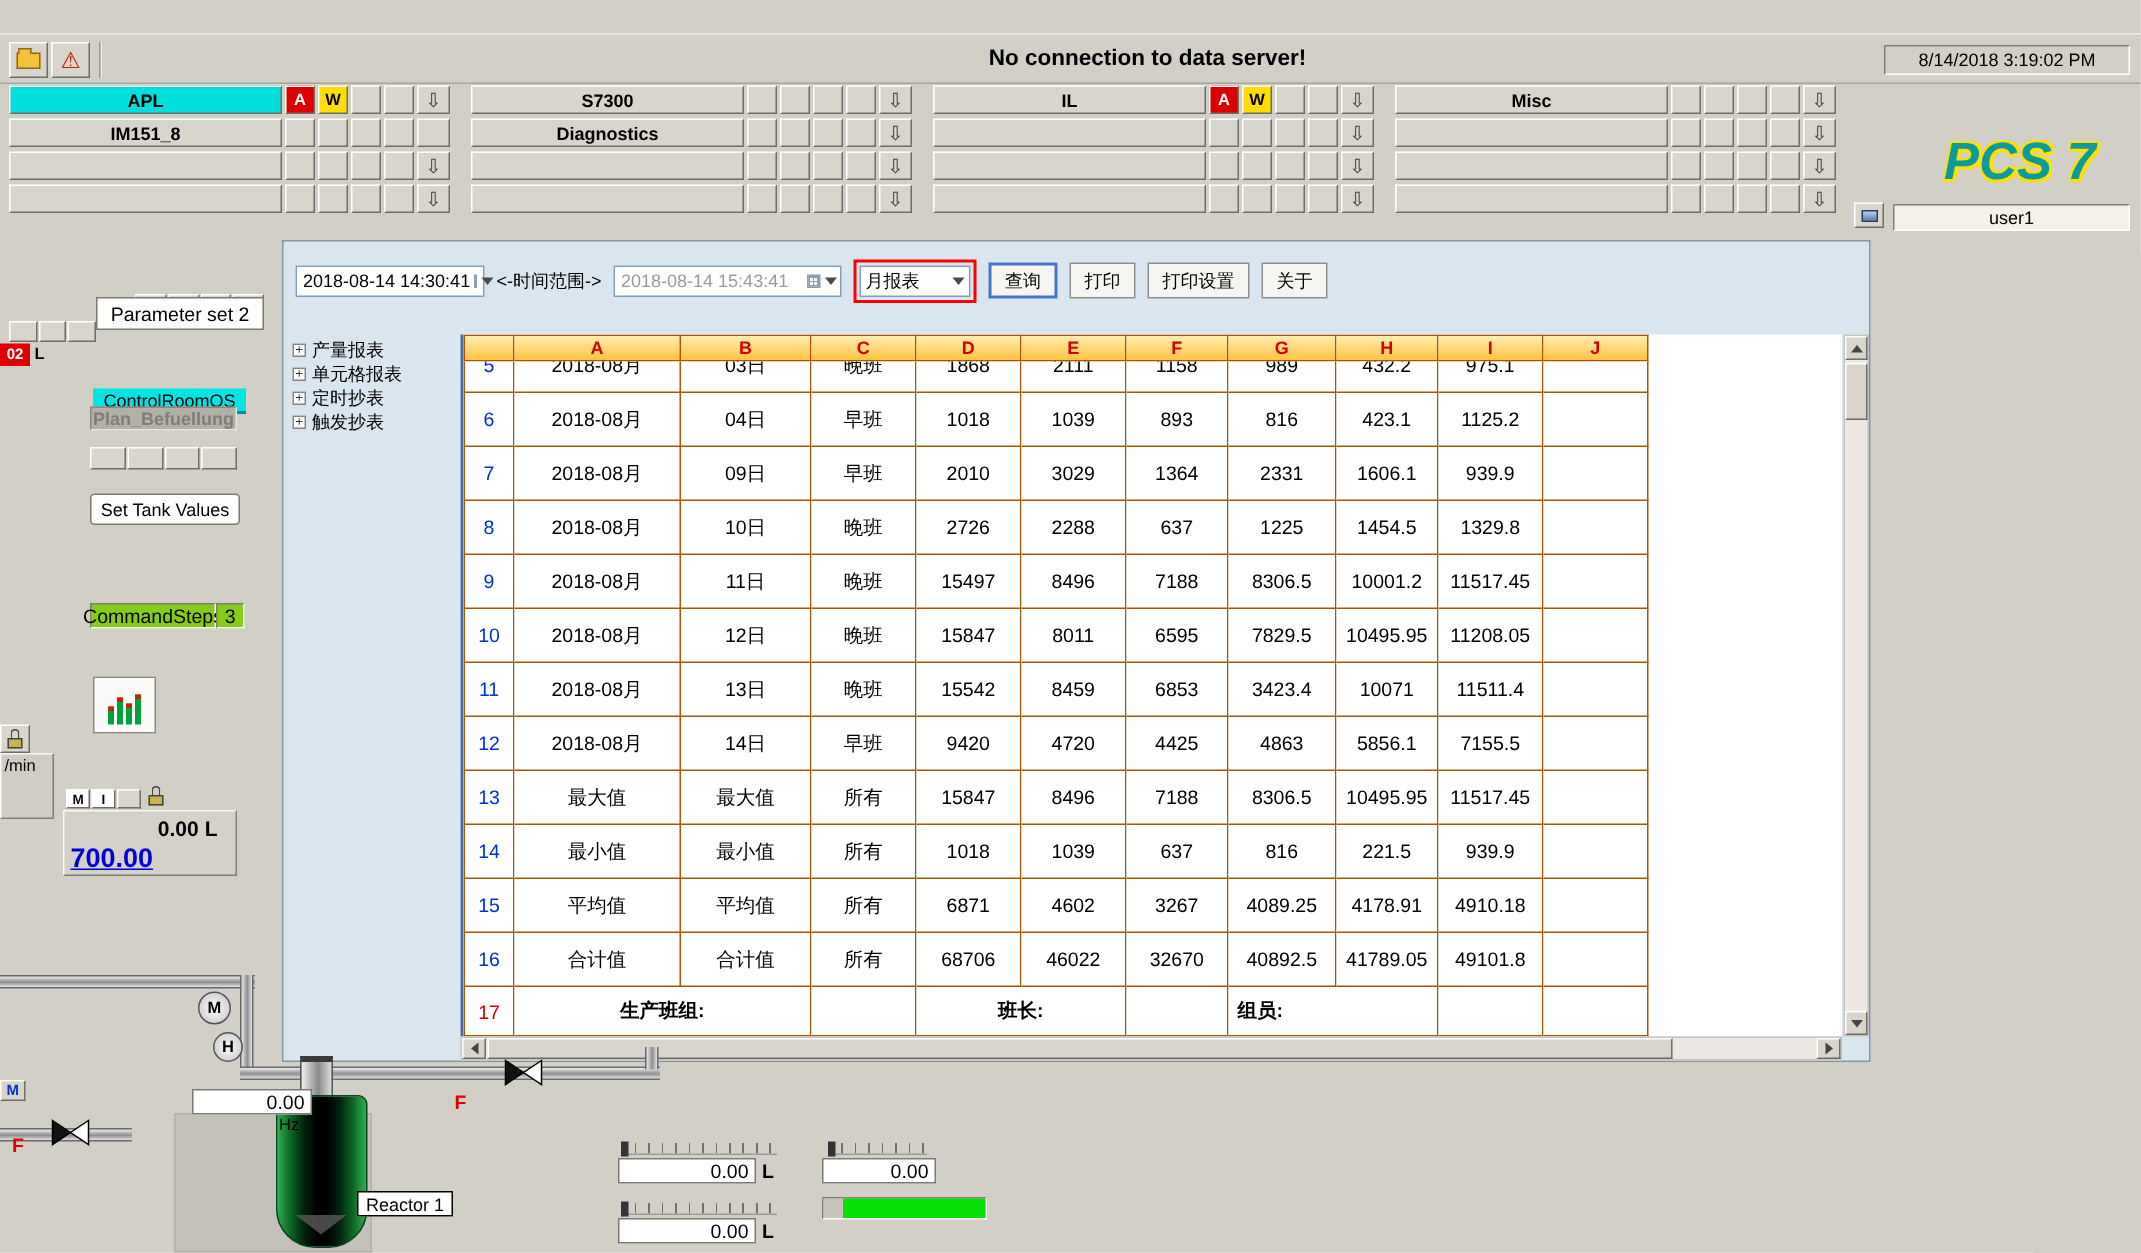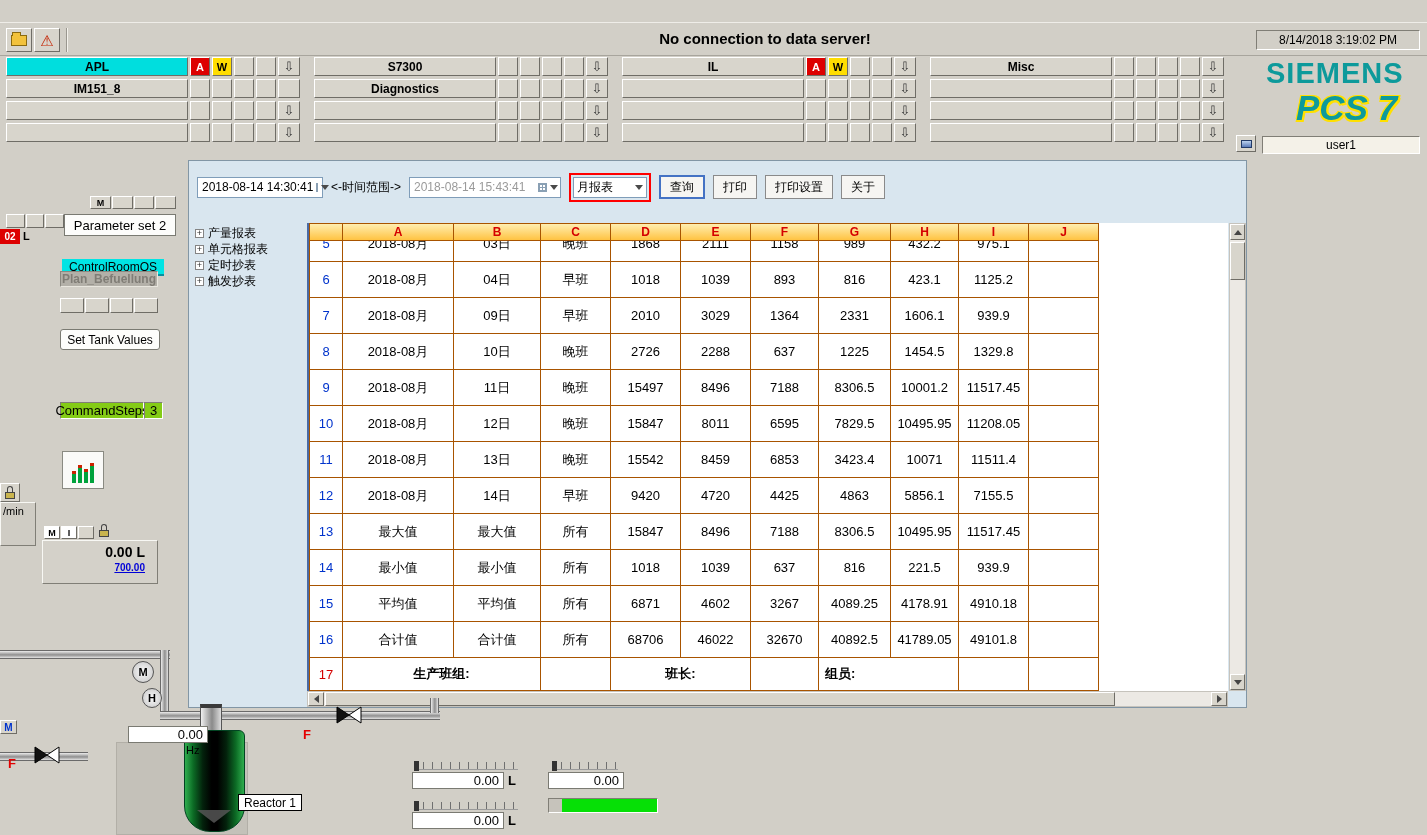--- a/index.html
+++ b/index.html
@@ -96,21 +96,21 @@
   .shbtn{width:100%;height:100%;background:#f0ede3;border:1px solid #9a978f;display:flex;align-items:center;justify-content:center;font-size:12px;}
   .eqbtn{position:absolute;background:#fafaf8;border:1px solid #8a8a82;display:flex;align-items:flex-end;justify-content:center;gap:2px;padding-bottom:5px;}
   .eqbtn i{display:block;width:4px;background:#00a23c;border-top:3px solid #cc2200;}
   .rpanel{position:absolute;background:#cfccc4;border:1px solid;border-color:#f8f8f4 #807e76 #807e76 #f8f8f4;font-size:11px;padding:2px 2px;}
   .lockg{position:relative;width:12px;height:13px;display:inline-block;}
   .lockg .shk{position:absolute;top:0;left:3px;width:6px;height:7px;border:1px solid #444;border-bottom:none;border-radius:3px 3px 0 0;}
   .lockg .bod{position:absolute;bottom:0;left:1px;width:10px;height:7px;background:#c9b44e;border:1px solid #444;}
   .lockbtn{position:absolute;background:#d8d5cc;border:1px solid;border-color:#ffffff #6f6d66 #6f6d66 #ffffff;display:flex;align-items:center;justify-content:center;}
   .valuepanel{position:absolute;background:#d4d1c9;border:1px solid;border-color:#f8f8f4 #807e76 #807e76 #f8f8f4;padding:3px 12px 2px 4px;}
   .vline1{display:flex;justify-content:flex-end;align-items:baseline;gap:4px;font-size:14px;font-weight:bold;}
-  .vline2{text-align:right;font-size:10px;font-weight:bold;color:#0000d8;text-decoration:underline;margin-top:2px;}
+  .vline2{text-align:left;font-size:18px;font-weight:bold;color:#0000d8;text-decoration:underline;margin-top:2px;}
   .pipe-h{position:absolute;height:9px;background:linear-gradient(180deg,#ececec,#8f8f8f 55%,#e2e2e2);border-top:1px solid #6a6a6a;border-bottom:1px solid #6a6a6a;}
   .pipe-v{position:absolute;width:9px;background:linear-gradient(90deg,#ececec,#8f8f8f 55%,#e2e2e2);border-left:1px solid #6a6a6a;border-right:1px solid #6a6a6a;}
   .pcircle{position:absolute;width:22px;height:22px;border-radius:50%;background:radial-gradient(#fbfbfb,#c4c4c4);border:1px solid #555;display:flex;align-items:center;justify-content:center;font-size:11px;font-weight:bold;}
   .valve{position:absolute;}
   .platform{position:absolute;left:116px;top:742px;width:132px;height:93px;background:#c4c1b9;border:1px solid #b2afa7;}
   .reactor{position:absolute;left:184px;top:730px;width:61px;height:102px;border:1px solid #024422;border-radius:6px 6px 26px 26px;
     background:linear-gradient(90deg,#2fae4e,#0c6b25 14%,#03220c 30%,#000 45%,#000 55%,#03220c 70%,#0c6b25 86%,#2fae4e);}
   .funnel{position:absolute;left:12px;bottom:8px;width:0;height:0;border-left:17px solid transparent;border-right:17px solid transparent;border-top:13px solid #5a5a5a;opacity:.8;}
   .nozzle{position:absolute;left:200px;top:704px;width:22px;height:30px;background:linear-gradient(90deg,#f0f0f0,#8a8a8a 55%,#dcdcdc);border:1px solid #555;border-top:4px solid #3a3a3a;}
   .rlabel{position:absolute;left:238px;top:794px;width:64px;height:17px;background:#ffffff;border:1px solid #000;display:flex;align-items:center;justify-content:center;font-size:12px;}
@@ -275,21 +275,20 @@
           <div class="btn wide"></div>
           <div class="btn small"></div>
           <div class="btn small"></div>
           <div class="btn small"></div>
           <div class="btn small"></div>
           <div class="btn arrow">⇩</div>
         </div>
       </div>
     </div>
 
-  <div class="siemens">SIEMENS</div>
   <div class="pcs7">PCS 7</div>
   <div class="screenbtn">
     <span class="screen-glyph"></span>
   </div>
   <div class="userbox">user1</div>
 
   <div class="panel">
     <div class="rtoolbar">
       <div class="dinput" style="width:126px">
         <span class="txt">2018-08-14 14:30:41</span>
@@ -536,21 +535,21 @@
         </div>
     </div>
   </div>
 
   <div class="cellstrip" style="left:90px;top:196px;width:86px;height:13px">
     <span class="cell">M</span>
     <span class="cell"></span>
     <span class="cell"></span>
     <span class="cell"></span>
   </div>
-  <div class="wbtn" style="left:64px;top:214px;width:112px;height:22px">Parameter set 2</div>
+  <div class="wbtn" style="left:64px;top:198px;width:112px;height:22px">Parameter set 2</div>
   <div class="cellstrip" style="left:6px;top:214px;width:58px;height:14px">
     <span class="cell"></span>
     <span class="cell"></span>
     <span class="cell"></span>
   </div>
   <div class="redbadge" style="left:0;top:229px;width:20px;height:15px">02</div>
   <span class="badgeunit" style="left:23px;top:230px">L</span>
 
   <div class="cyanlabel" style="left:62px;top:259px;width:102px;height:17px">ControlRoomOS</div>
   <div class="disabledlabel" style="left:60px;top:271px;width:98px;height:16px">Plan_Befuellung</div>

